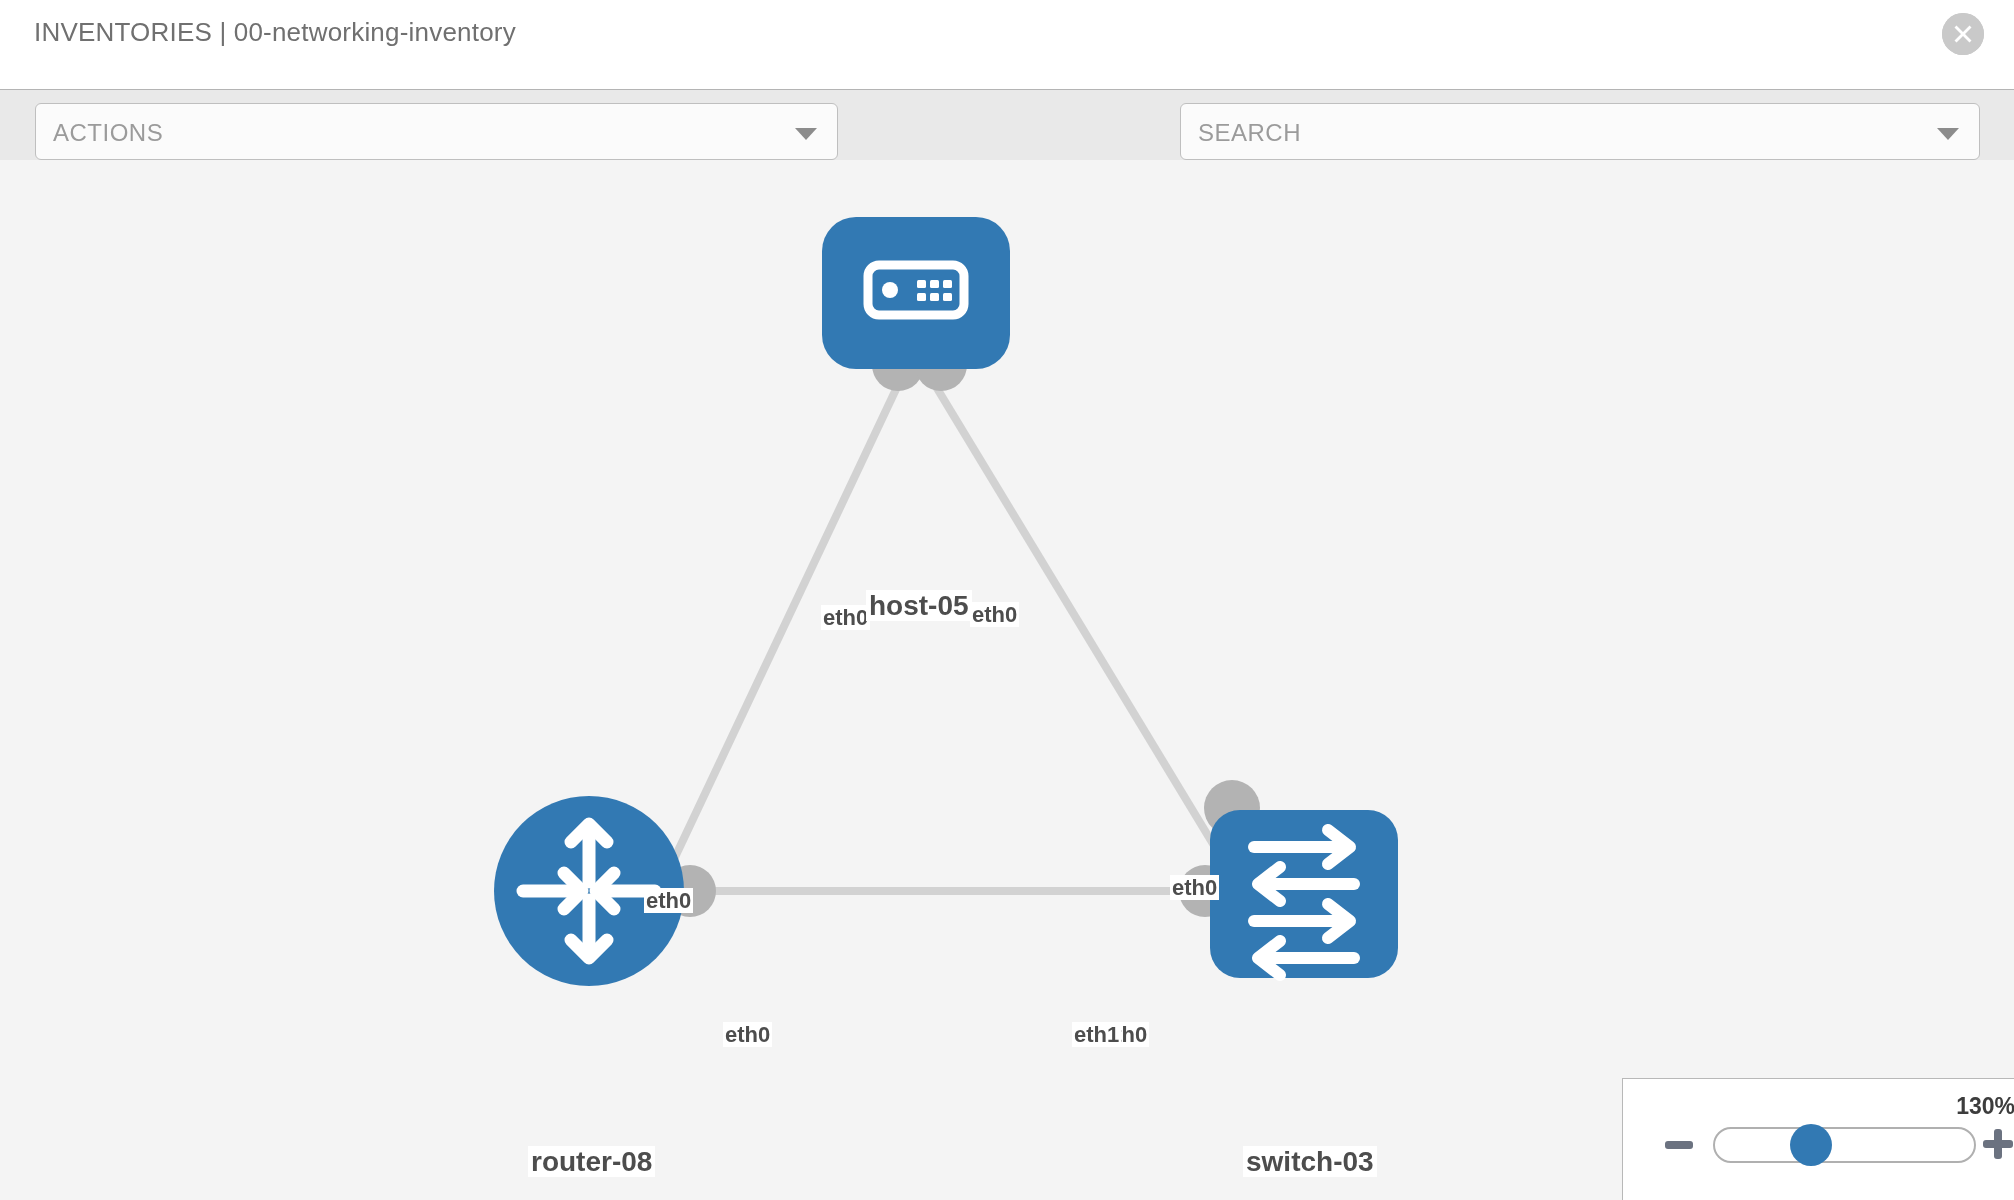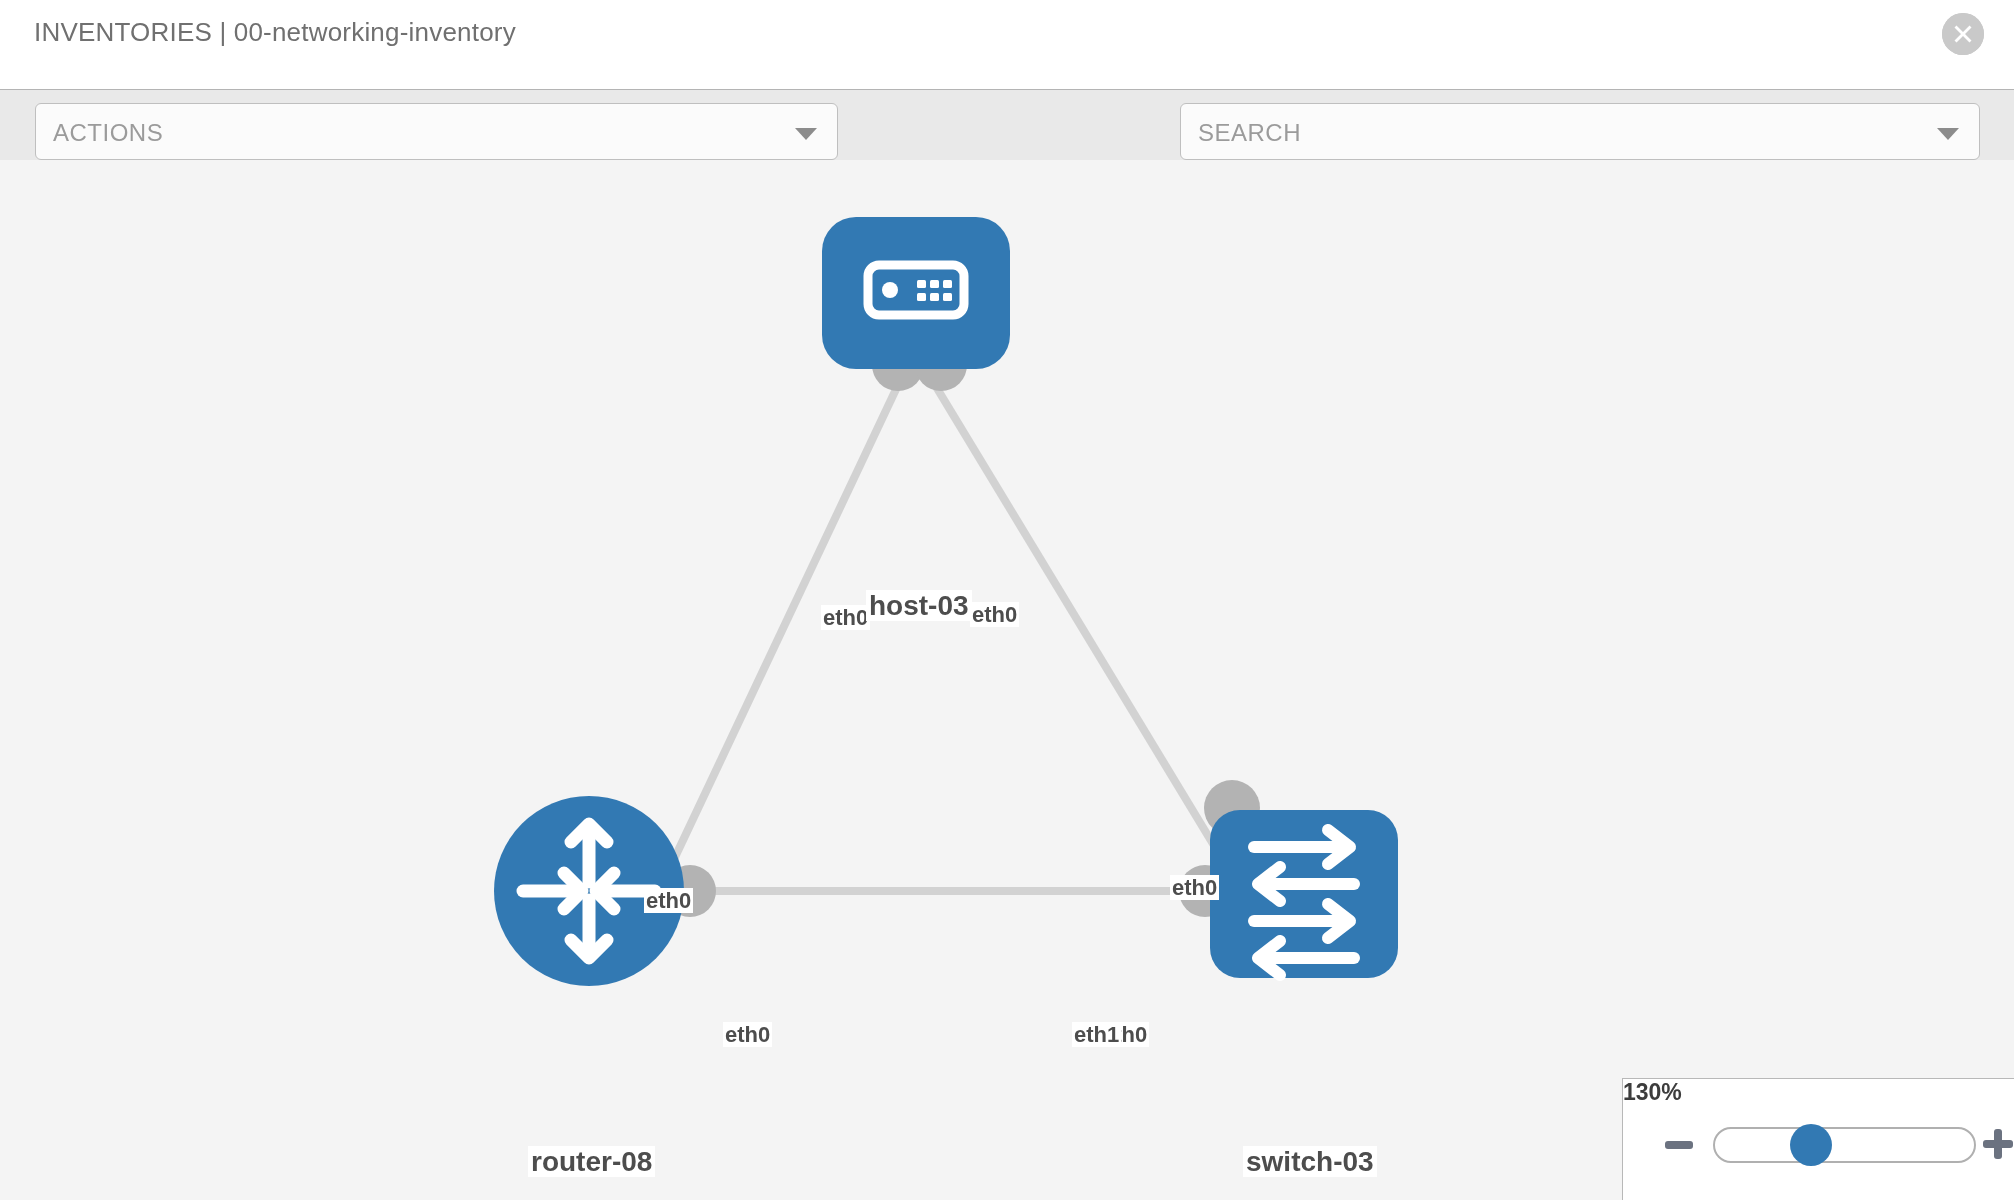--- a/index.html
+++ b/index.html
@@ -81,21 +81,21 @@
   .edge-label{font-size:22px;padding:1px 2px;}
   .node-label{font-size:28px;padding:1px 3px;}
 
   
   .zoom-panel{
     position:absolute;left:1622px;top:1078px;width:392px;height:122px;
     background:#ffffff;border:1px solid #b8b8b8;
     border-right:none;border-bottom:none;box-sizing:border-box;
   }
   .zoom-value{
-    position:absolute;left:0;top:0;width:392px;text-align:left;
+    position:absolute;left:0;top:14px;width:392px;text-align:right;
     font-size:23px;color:#3d3d3d;
   }
   .zoom-minus{
     position:absolute;left:42px;top:62px;width:28px;height:8px;
     border-radius:3px;background:#6b7280;cursor:pointer;
   }
   .zoom-track{
     position:absolute;left:90px;top:48px;width:263px;height:36px;
     border:2px solid #b0b0b0;border-radius:18px;background:#fff;
     box-sizing:border-box;cursor:pointer;
@@ -232,21 +232,21 @@
     </svg>
 
     <div class="edge-label" style="left:821px;top:445px;">eth0</div>
     <div class="edge-label" style="left:970px;top:442px;">eth0</div>
     <div class="edge-label" style="left:644px;top:728px;">eth0</div>
     <div class="edge-label" style="left:1170px;top:715px;">eth0</div>
     <div class="edge-label" style="left:723px;top:862px;">eth0</div>
     <div class="edge-label" style="left:1100px;top:862px;">eth0</div>
     <div class="edge-label" style="left:1072px;top:862px;">eth1</div>
 
-    <div class="node-label" style="left:866px;top:430px;">host-03</div>
+    <div class="node-label" style="left:866px;top:430px;">host-05</div>
     <div class="node-label" style="left:528px;top:986px;">router-08</div>
     <div class="node-label" style="left:1243px;top:986px;">switch-03</div>
 
     <div class="zoom-panel" style="left:1622px;top:918px;">
       <div class="zoom-value">130%</div>
       <div class="zoom-minus"></div>
       <div class="zoom-track"></div>
       <div class="zoom-thumb"></div>
       <div class="zoom-plus"></div>
     </div>

